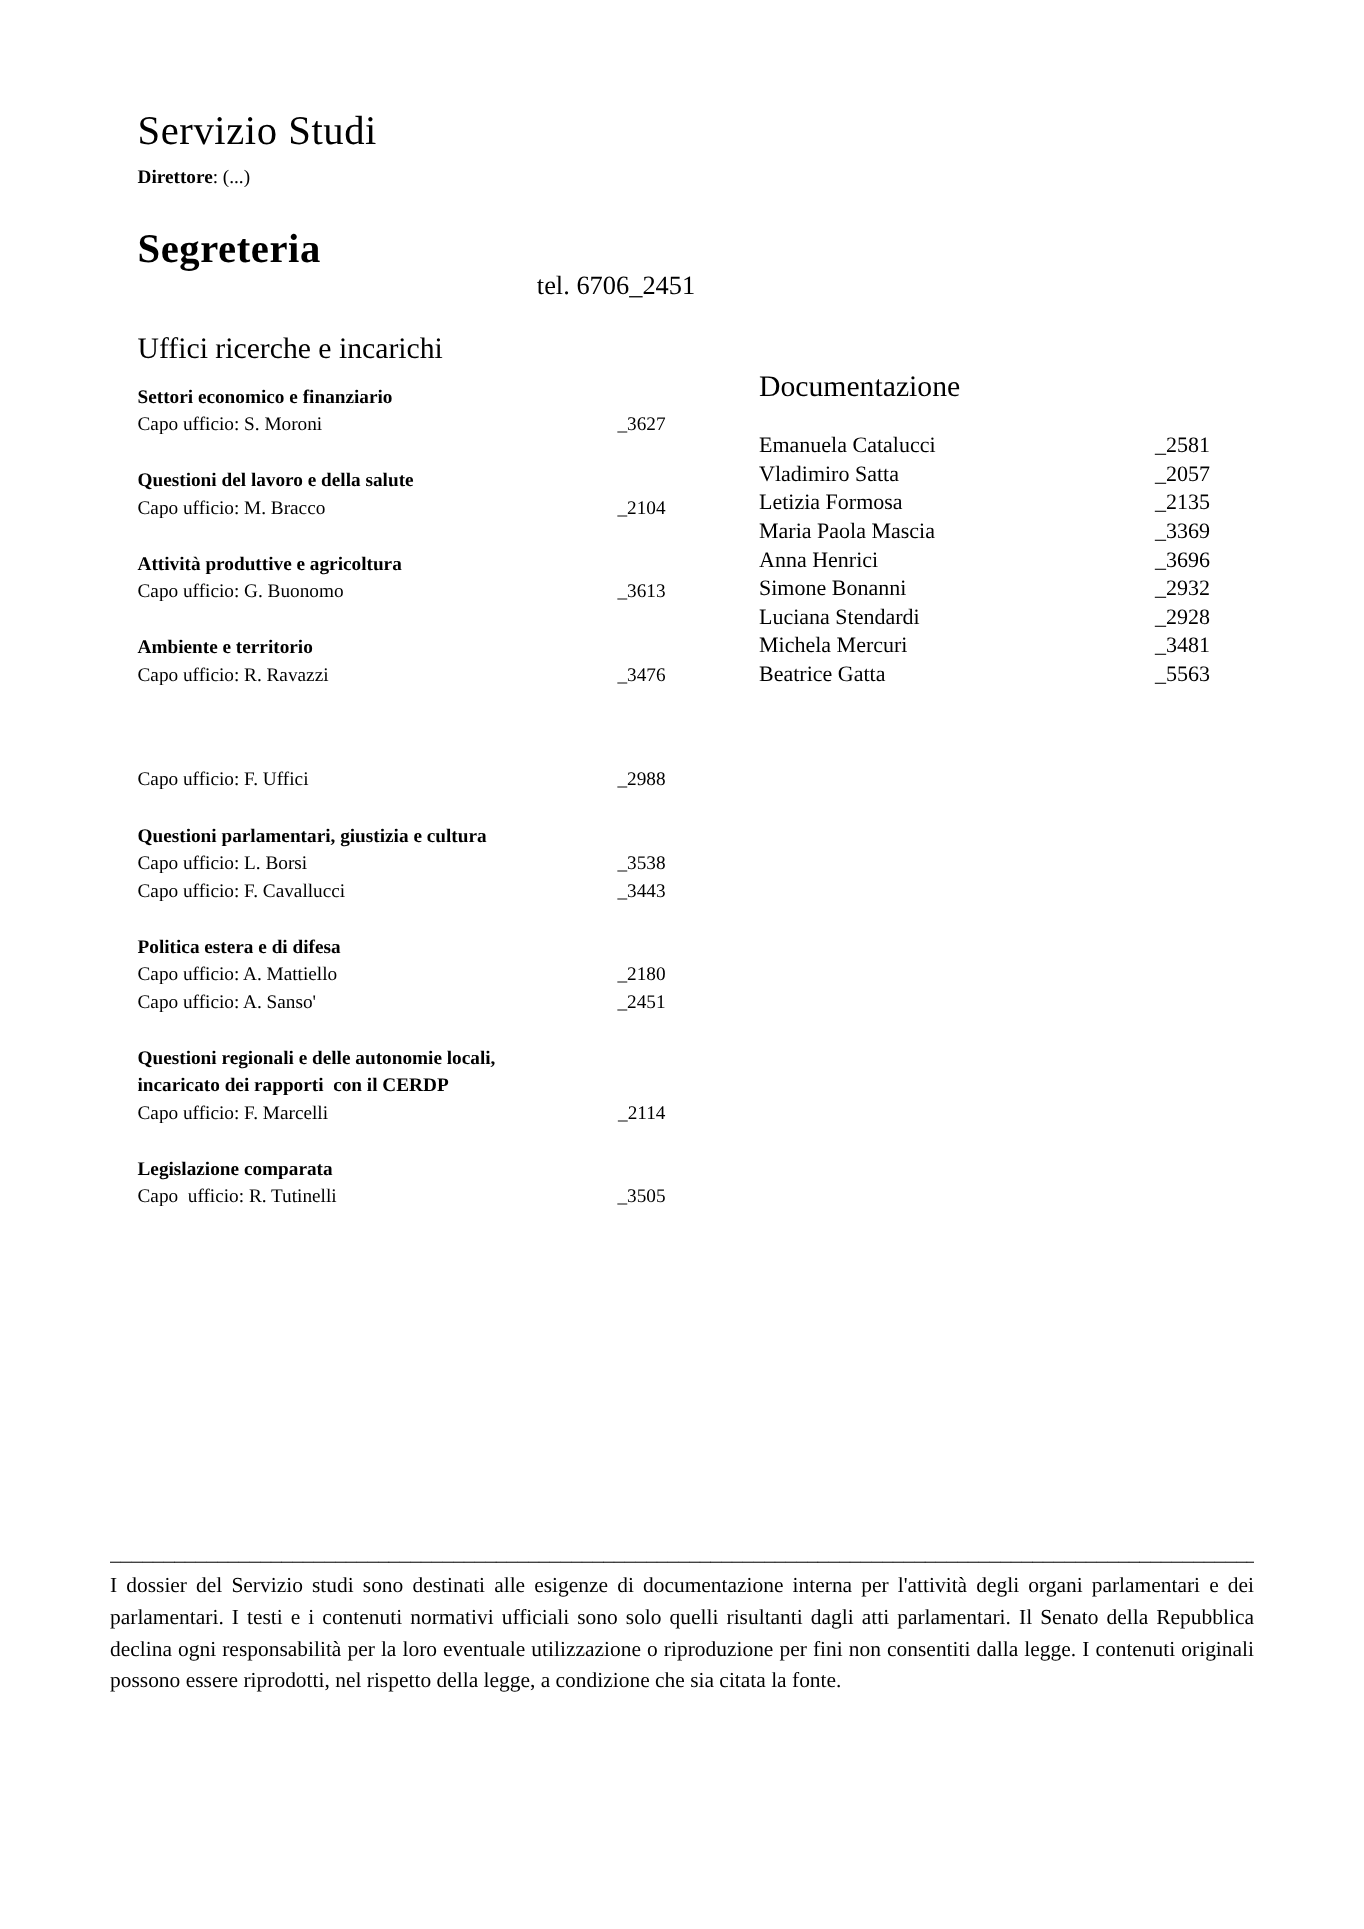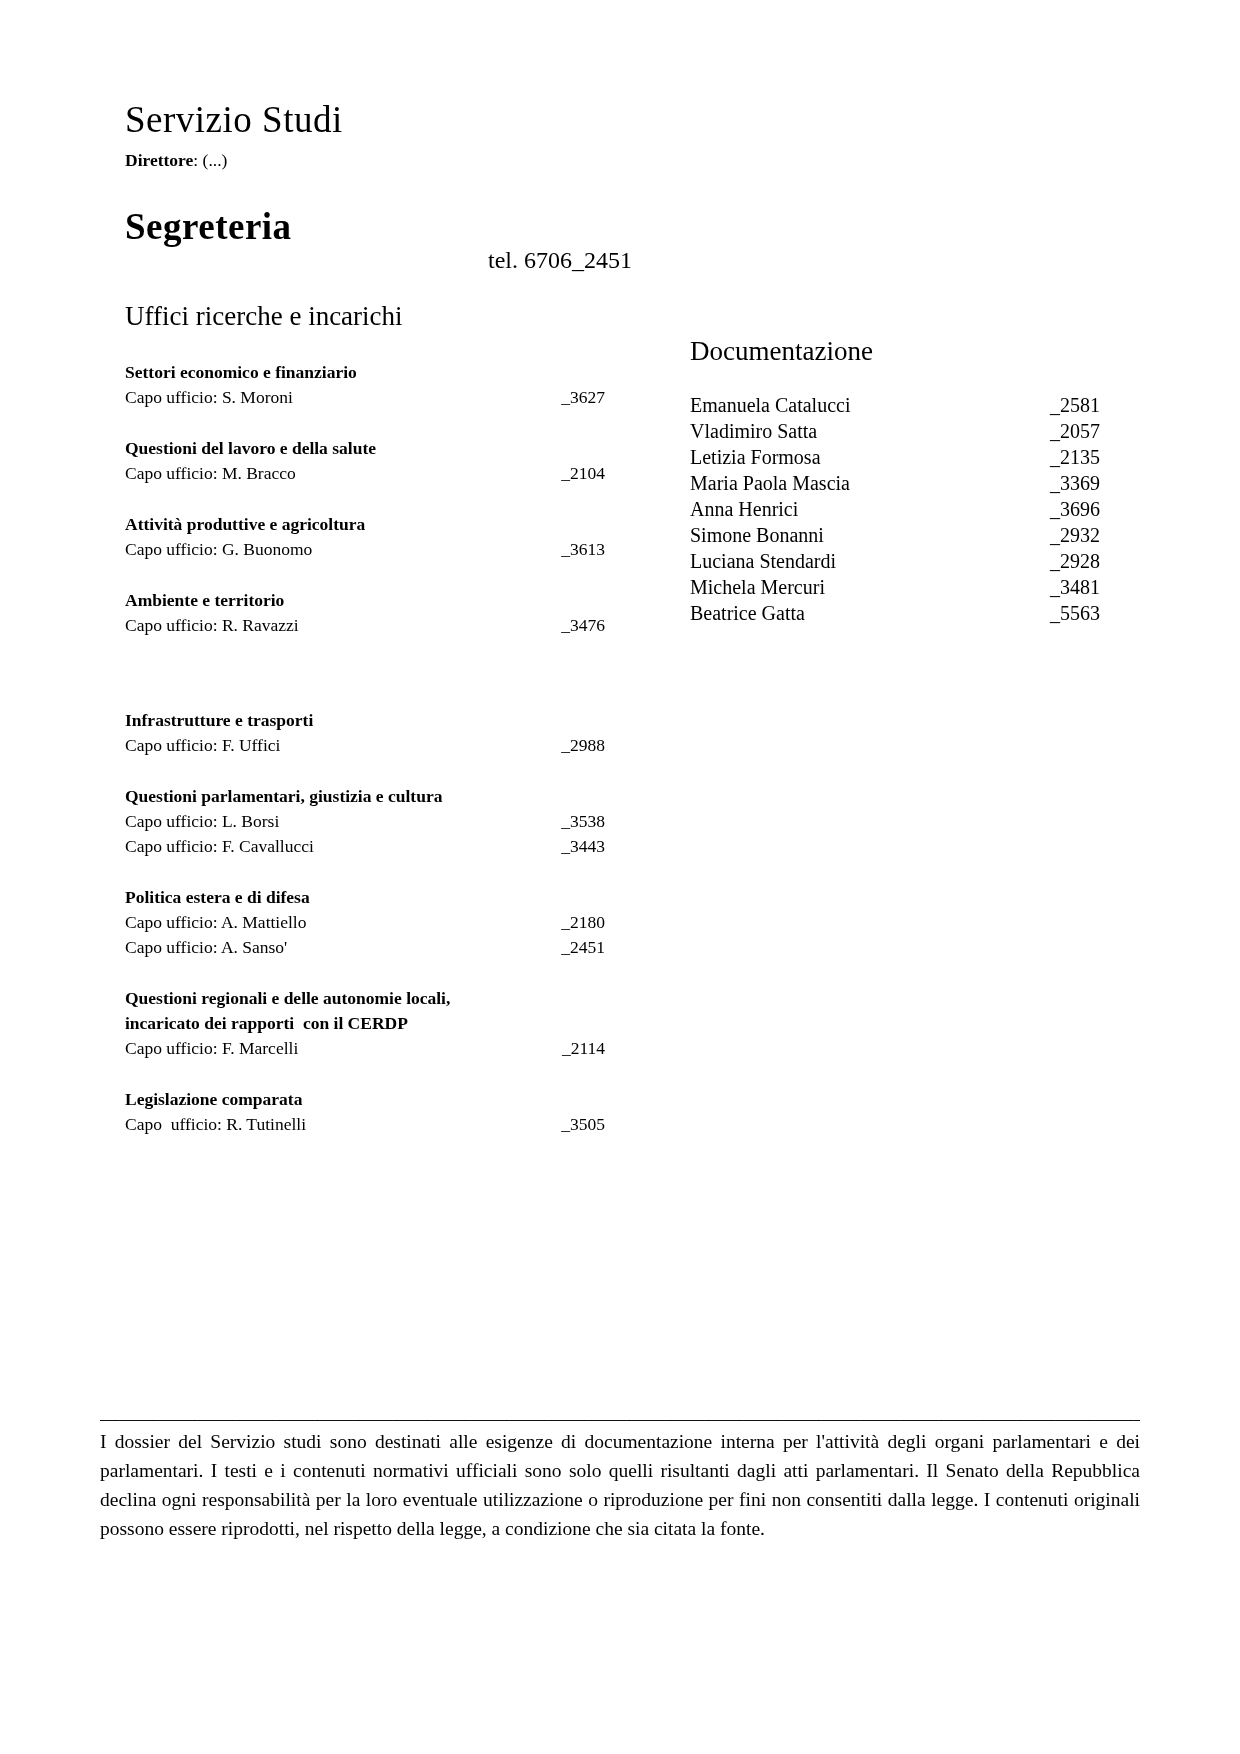--- a/index.html
+++ b/index.html
@@ -47,21 +47,21 @@
   #left-header { left: 125px; }
   #right-header { left: 690px; margin-top: 35px; }
   .left-col {
     position: absolute;
     left: 125px;
     top: 348px;
     width: 480px;
     font-size: 17.5px;
     line-height: 25px;
   }
-  .section { margin-bottom: 26px; margin-top: 12px; }
+  .section { margin-bottom: 26px; }
   .section.gap-before { margin-top: 70px; }
   .sec-title {
     font-weight: 700;
     max-width: 362px;
     white-space: pre-wrap;
   }
   .row {
     display: flex;
     justify-content: space-between;
     align-items: baseline;
@@ -138,21 +138,20 @@
 
     <div class="section">
       <div class="sec-title">Ambiente e territorio</div>
       <div class="row">
         <span class="lbl">Capo ufficio: R. Ravazzi</span>
         <span class="tel">_3476</span>
       </div>
     </div>
 
     <div class="section gap-before">
-      <div class="sec-title">Infrastrutture e trasporti</div>
       <div class="row">
         <span class="lbl">Capo ufficio: F. Uffici</span>
         <span class="tel">_2988</span>
       </div>
     </div>
 
     <div class="section">
       <div class="sec-title">Questioni parlamentari, giustizia e cultura</div>
       <div class="row">
         <span class="lbl">Capo ufficio: L. Borsi</span>

